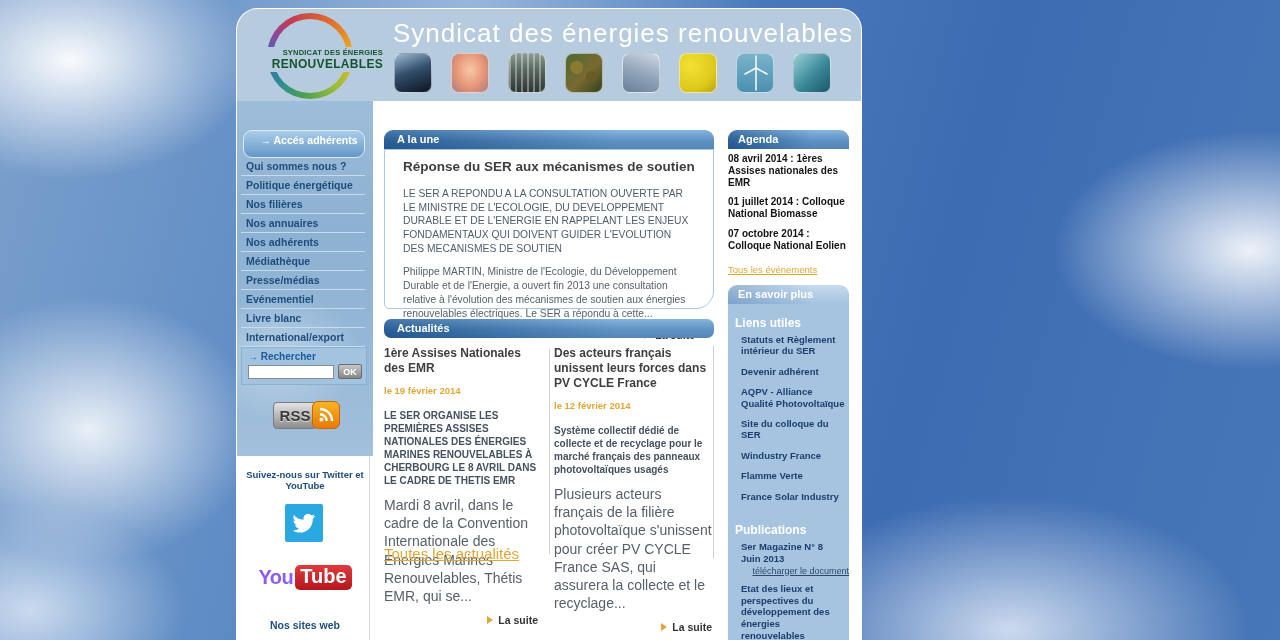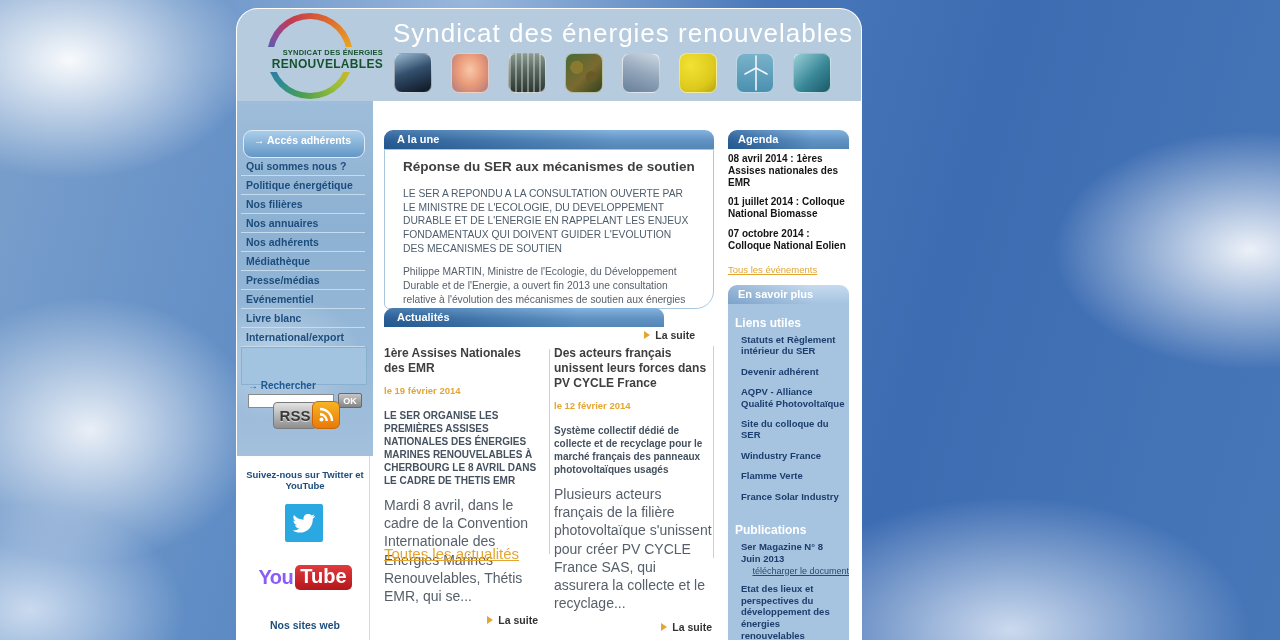--- a/index.html
+++ b/index.html
@@ -45,26 +45,26 @@
   .t7 { background:linear-gradient(180deg,#7ab2ca 0%,#4a90b0 100%); }
   .t8 { background:linear-gradient(135deg,#9ad0d8 0%,#3a8898 55%,#1a5868 100%); }
   .thumb svg { position:absolute; left:0; top:0; }
 
   
   .sidebar-blue { left:0; top:92px; width:136px; height:355px;
     background:radial-gradient(ellipse 120px 90px at 30% 72%, rgba(255,255,255,.35), rgba(255,255,255,0) 70%),
                linear-gradient(180deg,#9ebdda 0%,#8db1d2 35%,#96b8d8 70%,#a3c0dc 100%); }
   .access-btn { left:6px; top:121px; width:122px; height:28px; border-radius:9px;
     background:linear-gradient(180deg,#a9cdea,#6497c6); border:1px solid #dceaf6;
-    color:#fff; font-size:10.5px; font-weight:bold; text-align:left; padding:3px 0 14px 10px; cursor:pointer; }
+    color:#fff; font-size:10.5px; font-weight:bold; text-align:center; padding:3px 0 14px 10px; cursor:pointer; }
   .menu { left:4px; top:148px; width:124px; }
   .menu-item { font-size:10.5px; font-weight:bold; color:#1d4d7c; padding:3px 0 3px 5px;
     border-bottom:1px solid #c5dbee; cursor:pointer; }
   .search-panel { left:4px; top:338px; width:126px; height:38px; background:#a2c4e0; border:1px solid #8ab0d0; }
-  .search-label { font-size:10px; font-weight:bold; color:#1d5a96; padding:3px 0 0 6px;margin-top:29px; }
+  .search-label { font-size:10px; font-weight:bold; color:#1d5a96; padding:3px 0 0 6px; }
   .search-row { display:flex; align-items:center; gap:4px; padding:2px 0 0 6px; }
   .search-input { width:86px; height:14px; border:1px solid #8a8a8a; font-size:10px; padding:0 2px; }
   .ok-btn { width:24px; height:15px; background:linear-gradient(180deg,#c6c6c6,#858585); border:1px solid #6a6a6a;
     border-radius:2px; color:#fff; font-size:9px; font-weight:bold; cursor:pointer; }
   .rss-badge { left:36px; top:392px; display:flex; align-items:center; cursor:pointer; }
   .rss-gray { width:44px; height:27px; border-radius:4px; background:linear-gradient(180deg,#e2e2e2,#8e8e8e);
     border:1px solid #7a7a7a; color:#3a3a3a; font-weight:bold; font-size:15px; text-align:center; line-height:25px;
     text-shadow:0 1px 0 rgba(255,255,255,.6); }
   .rss-orange { width:28px; height:28px; margin-left:-5px; border-radius:6px;
     background:linear-gradient(180deg,#f8b422,#e87a08); border:1px solid #c86608;
@@ -91,21 +91,21 @@
   .alaune-card { left:147px; top:140px; width:330px; height:160px; background:#fff;
     border:1px solid #a8c8e0; border-radius:0 0 18px 5px; padding:9px 18px 0 18px; }
   .alaune-title { font-size:13.5px; font-weight:bold; color:#3f3f3f; cursor:pointer; }
   .alaune-lead { margin-top:13px; font-size:10.3px; line-height:1.33; color:#4e5d6c; }
   .alaune-body { margin-top:10px; font-size:10.3px; line-height:1.33; color:#57606a; }
   .la-suite { display:flex; justify-content:flex-end; align-items:center; gap:5px; margin-top:9px; cursor:pointer; }
   .la-suite .tri { width:0; height:0; border-left:6px solid #e3a634; border-top:4px solid transparent; border-bottom:4px solid transparent; }
   .la-suite .txt { font-size:10.5px; font-weight:bold; color:#333; }
 
   
-  .actu-bar { left:147px; top:299px; width:280px; }
+  .actu-bar { left:147px; top:310px; width:330px;border-radius:7px; }
   .article { width:154px; }
   .art1 { left:147px; top:337px; }
   .art2 { left:317px; top:337px; width:158px; }
   .art-title { font-size:12px; font-weight:bold; color:#3f3f3f; line-height:1.25; cursor:pointer; }
   .art-date { margin-top:9px; font-size:9.5px; font-weight:bold; color:#e3a634; }
   .art-lead { margin-top:13px; font-size:10px; font-weight:bold; line-height:1.3; color:#44515f; }
   .art-body { margin-top:9px; font-size:14px; line-height:1.3; color:#57606a; }
   .all-news { left:147px; top:536px; font-size:15px; color:#e3a634; text-decoration:underline; cursor:pointer; }
   .vline { background:#cfcfcf; width:1px; }
   .div-cols { left:312px; top:340px; height:205px; }

